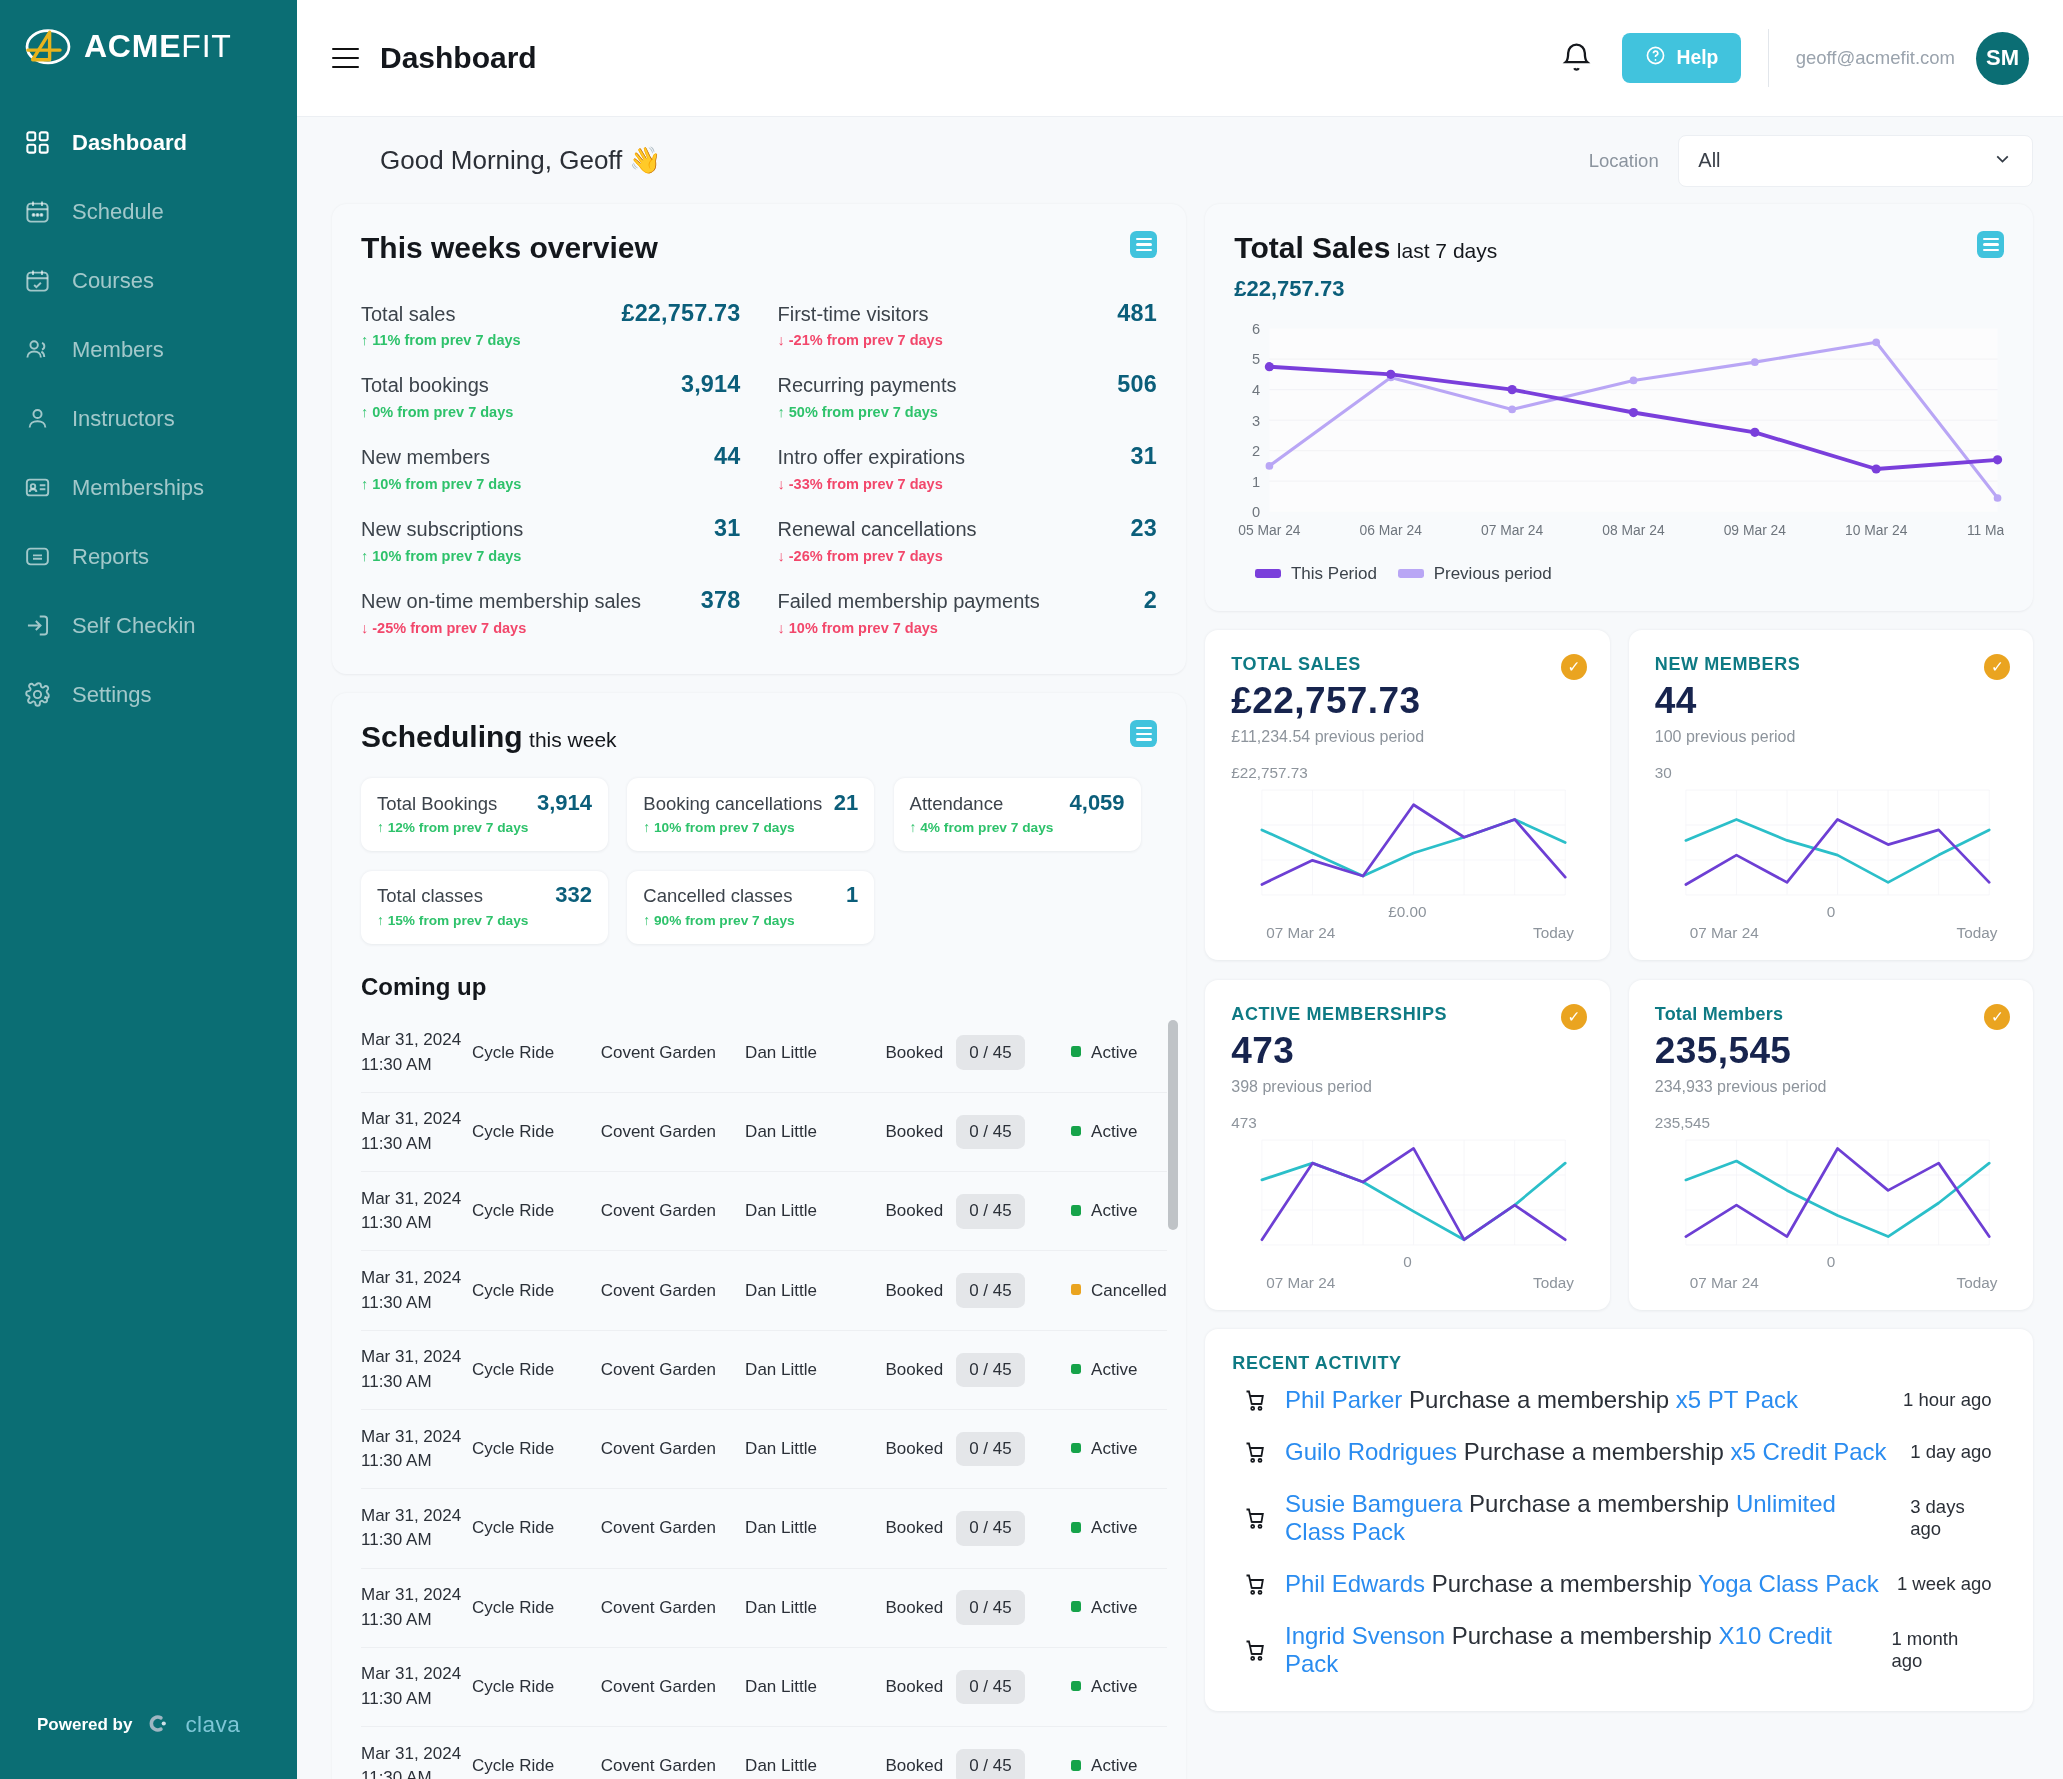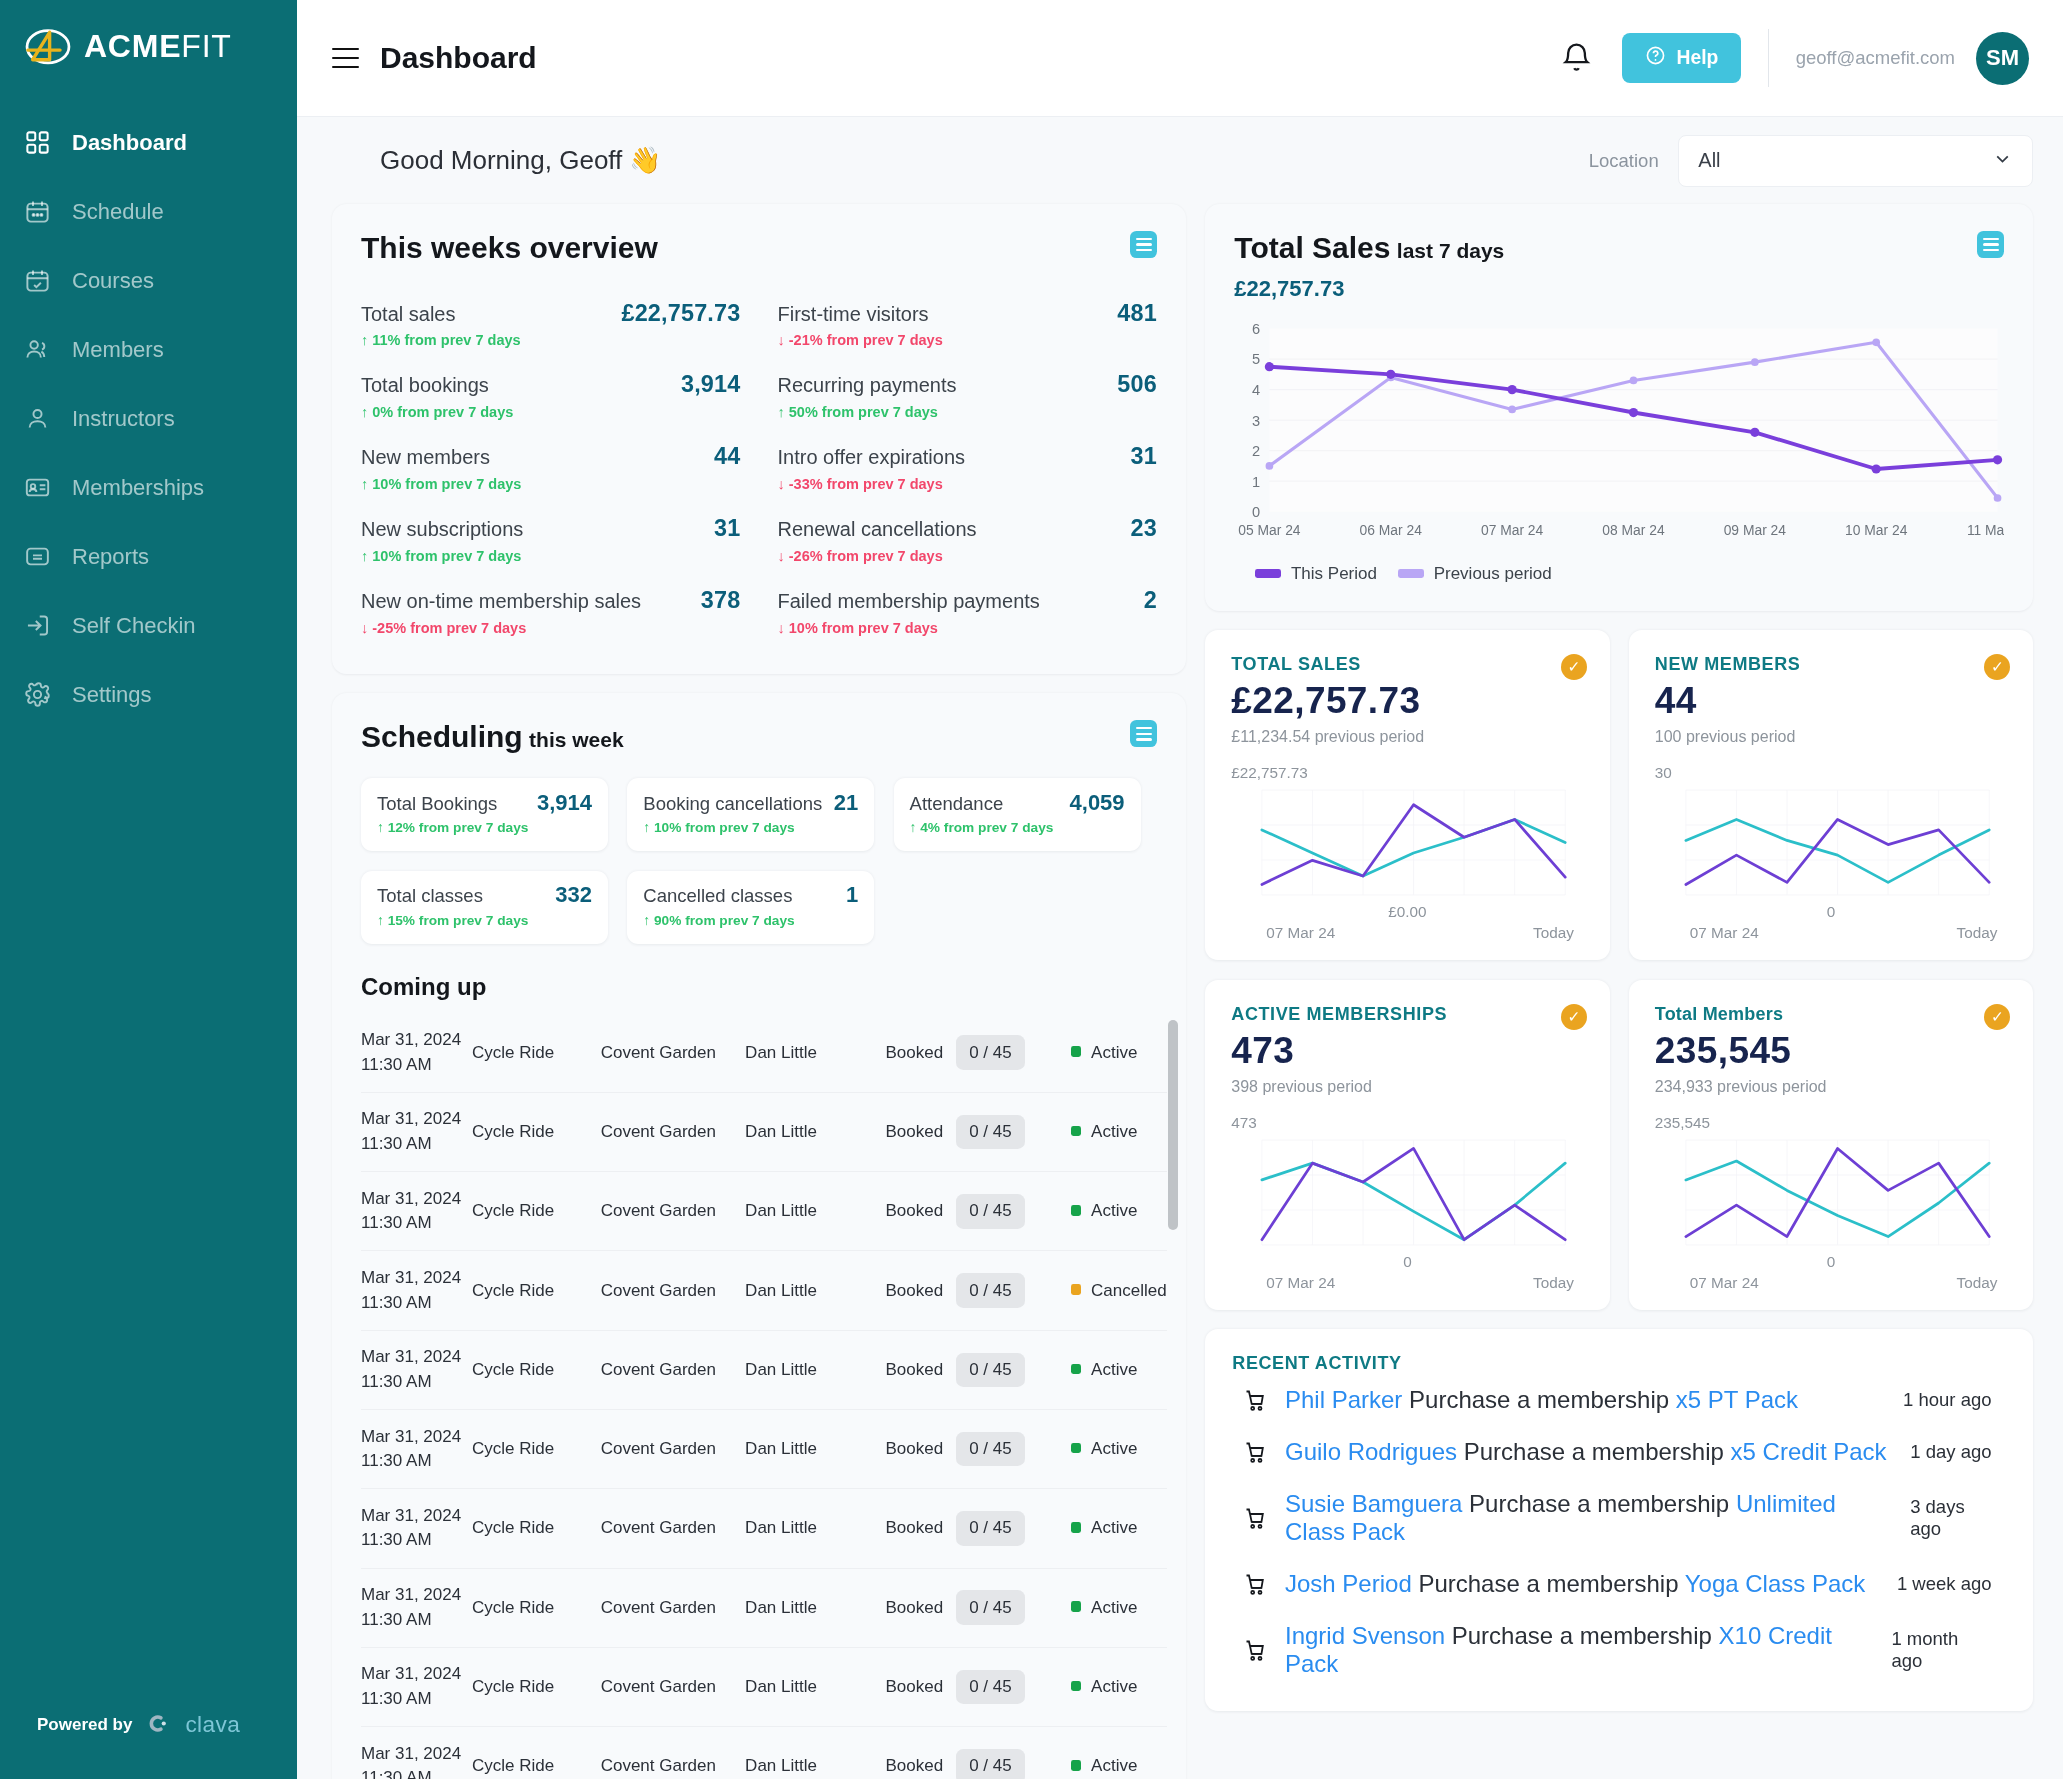--- a/index.html
+++ b/index.html
@@ -83,21 +83,21 @@
 
   .content { flex: 1; display: flex; gap: 19.3px; padding: 0 31px 0 35px; min-height: 0; }
   .col-left { width: 854px; flex: 0 0 854px; display: flex; flex-direction: column; gap: 19.3px; }
   .col-right { flex: 1; display: flex; flex-direction: column; gap: 19.3px; min-width: 0; }
 
   .card { background: #f8fafc; border-radius: 14.5px; box-shadow: 0 0.8px 2.4px rgba(16,24,40,.06); }
   .card-white { background: #fff; border-radius: 13px; box-shadow: 0 0.8px 3.2px rgba(16,24,40,.07); }
 
   .card-head { display: flex; align-items: flex-start; padding: 27px 29px 0 29px; }
   .card-title { font-size: 30px; font-weight: 700; color: #14171c; }
-  .card-title .sub { font-size: 21px; font-weight: 700; color: #14171c; margin-left: 6.4px; }
+  .card-title .sub { font-size: 21px; font-weight: 400; color: #14171c; margin-left: 6.4px; }
   .list-ico {
     margin-left: auto; width: 27px; height: 27px; border-radius: 6.4px; background: #41c3dd;
     display: flex; flex-direction: column; justify-content: center; align-items: center; gap: 3.2px; cursor: pointer;
   }
   .list-ico i { display: block; width: 16px; height: 2.4px; background: #fff; border-radius: 1.6px; }
 
   
   .ov-grid { display: grid; grid-template-columns: 1fr 1fr; column-gap: 37px; row-gap: 0; padding: 22.6px 29px 27px 29px; }
   .ov-item { padding: 12px 0 11.3px 0; }
   .ov-row { display: flex; align-items: baseline; }
@@ -781,21 +781,21 @@
                 <span class="ra-text"><span class="ra-link">Susie Bamguera</span> Purchase a membership <span class="ra-link">Unlimited Class Pack</span></span>
                 <span class="ra-time">3 days ago</span>
               </div>
               <div class="ra-row">
                 <span class="ra-ico"><svg viewBox="0 0 24 24" fill="none" stroke="#15181d" stroke-width="1.6">
                     <path d="M4 4h2.2l.9 4M7.1 8h11.4l-1.2 7H8.6z"></path>
                     <path d="M8.6 15h9"></path>
                     <circle cx="9.5" cy="19" r="1.3"></circle>
                     <circle cx="16" cy="19" r="1.3"></circle>
                   </svg></span>
-                <span class="ra-text"><span class="ra-link">Josh Period</span> Purchase a membership <span class="ra-link">Yoga Class Pack</span></span>
+                <span class="ra-text"><span class="ra-link">Phil Edwards</span> Purchase a membership <span class="ra-link">Yoga Class Pack</span></span>
                 <span class="ra-time">1 week ago</span>
               </div>
               <div class="ra-row">
                 <span class="ra-ico"><svg viewBox="0 0 24 24" fill="none" stroke="#15181d" stroke-width="1.6">
                     <path d="M4 4h2.2l.9 4M7.1 8h11.4l-1.2 7H8.6z"></path>
                     <path d="M8.6 15h9"></path>
                     <circle cx="9.5" cy="19" r="1.3"></circle>
                     <circle cx="16" cy="19" r="1.3"></circle>
                   </svg></span>
                 <span class="ra-text"><span class="ra-link">Ingrid Svenson</span> Purchase a membership <span class="ra-link">X10 Credit Pack</span></span>

